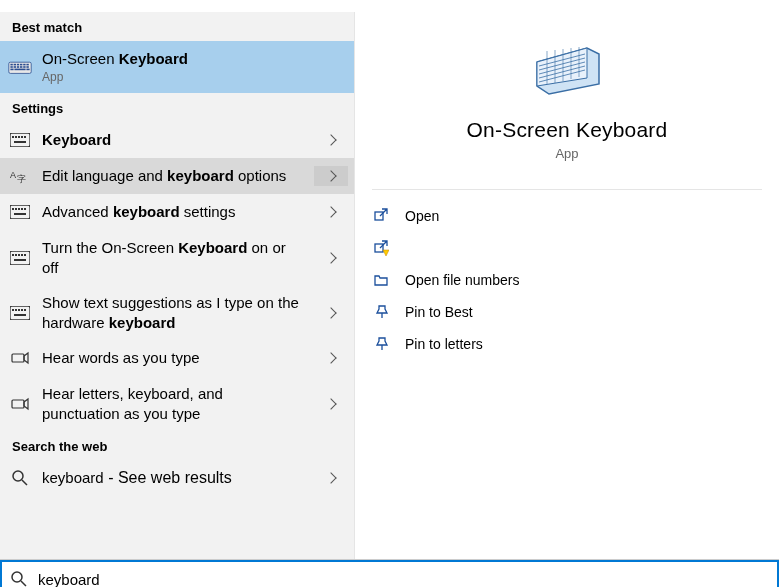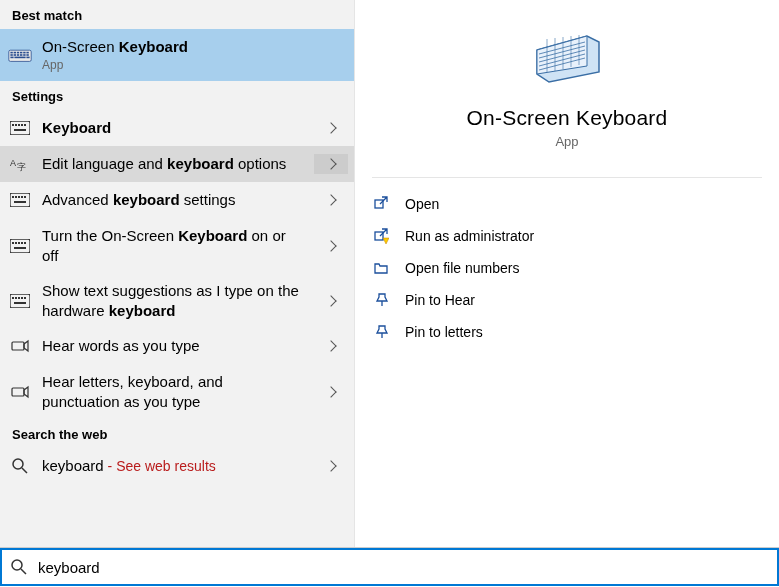--- a/index.html
+++ b/index.html
@@ -9,20 +9,21 @@
     color: #000;
     width: 779px;
     height: 587px;
     overflow: hidden;
     background: #fff;
   }
   .panel {
     display: flex;
     height: 548px;
     border-bottom: 1px solid #ccc;
+    margin-top: 12px;
   }
   .left {
     width: 355px;
     background: #f2f2f2;
     overflow-y: auto;
     border-right: 1px solid #e5e5e5;
   }
   .right {
     flex: 1;
     background: #fff;
@@ -77,21 +78,21 @@
     background: rgba(0,0,0,0.06);
     align-self: stretch;
   }
   .chev {
     width: 8px; height: 8px;
     border-top: 1.6px solid #555;
     border-right: 1.6px solid #555;
     transform: rotate(45deg);
   }
   svg { display: block; }
-  .web-sub { color: #b91c1c; font-size: 14px; }
+  .web-sub { color: #000000; font-size: 16px; }
 
   .searchbar {
     height: 38px;
     border-top: 2px solid #0078d4;
     border-left: 2px solid #0078d4;
     border-right: 2px solid #0078d4;
     border-bottom: 2px solid #0078d4;
     display: flex;
     align-items: center;
     padding-left: 8px;
@@ -319,37 +320,36 @@
         <span>Open</span>
       </div>
       <div class="action">
         <span class="action-icon">
           <svg width="16" height="16">
               <rect x="2" y="4" width="8" height="8" fill="none" stroke="#1b4f9c" stroke-width="1.3"></rect>
               <path d="M7 8 L14 1 M9 1 L14 1 L14 6" fill="none" stroke="#1b4f9c" stroke-width="1.3"></path>
               <path d="M10 10 L16 10 L13 16 Z" fill="#ffcc00" stroke="#c08000" stroke-width="0.5"></path>
             </svg>
         </span>
-        <span>Run as administrator</span>
       </div>
       <div class="action">
         <span class="action-icon">
           <svg width="16" height="16">
               <path d="M2 4 L6 4 L7 6 L14 6 L14 13 L2 13 Z" fill="none" stroke="#1b4f9c" stroke-width="1.3"></path>
             </svg>
         </span>
         <span>Open file numbers</span>
       </div>
       <div class="action">
         <span class="action-icon">
           <svg width="16" height="16">
               <path d="M6 2 L12 2 L12 5 L14 9 L4 9 L6 5 Z M9 9 L9 14" fill="none" stroke="#1b4f9c" stroke-width="1.3"></path>
             </svg>
         </span>
-        <span>Pin to Hear</span>
+        <span>Pin to Best</span>
       </div>
       <div class="action">
         <span class="action-icon">
           <svg width="16" height="16">
               <path d="M6 2 L12 2 L12 5 L14 9 L4 9 L6 5 Z M9 9 L9 14" fill="none" stroke="#1b4f9c" stroke-width="1.3"></path>
             </svg>
         </span>
         <span>Pin to letters</span>
       </div>
     </div>

